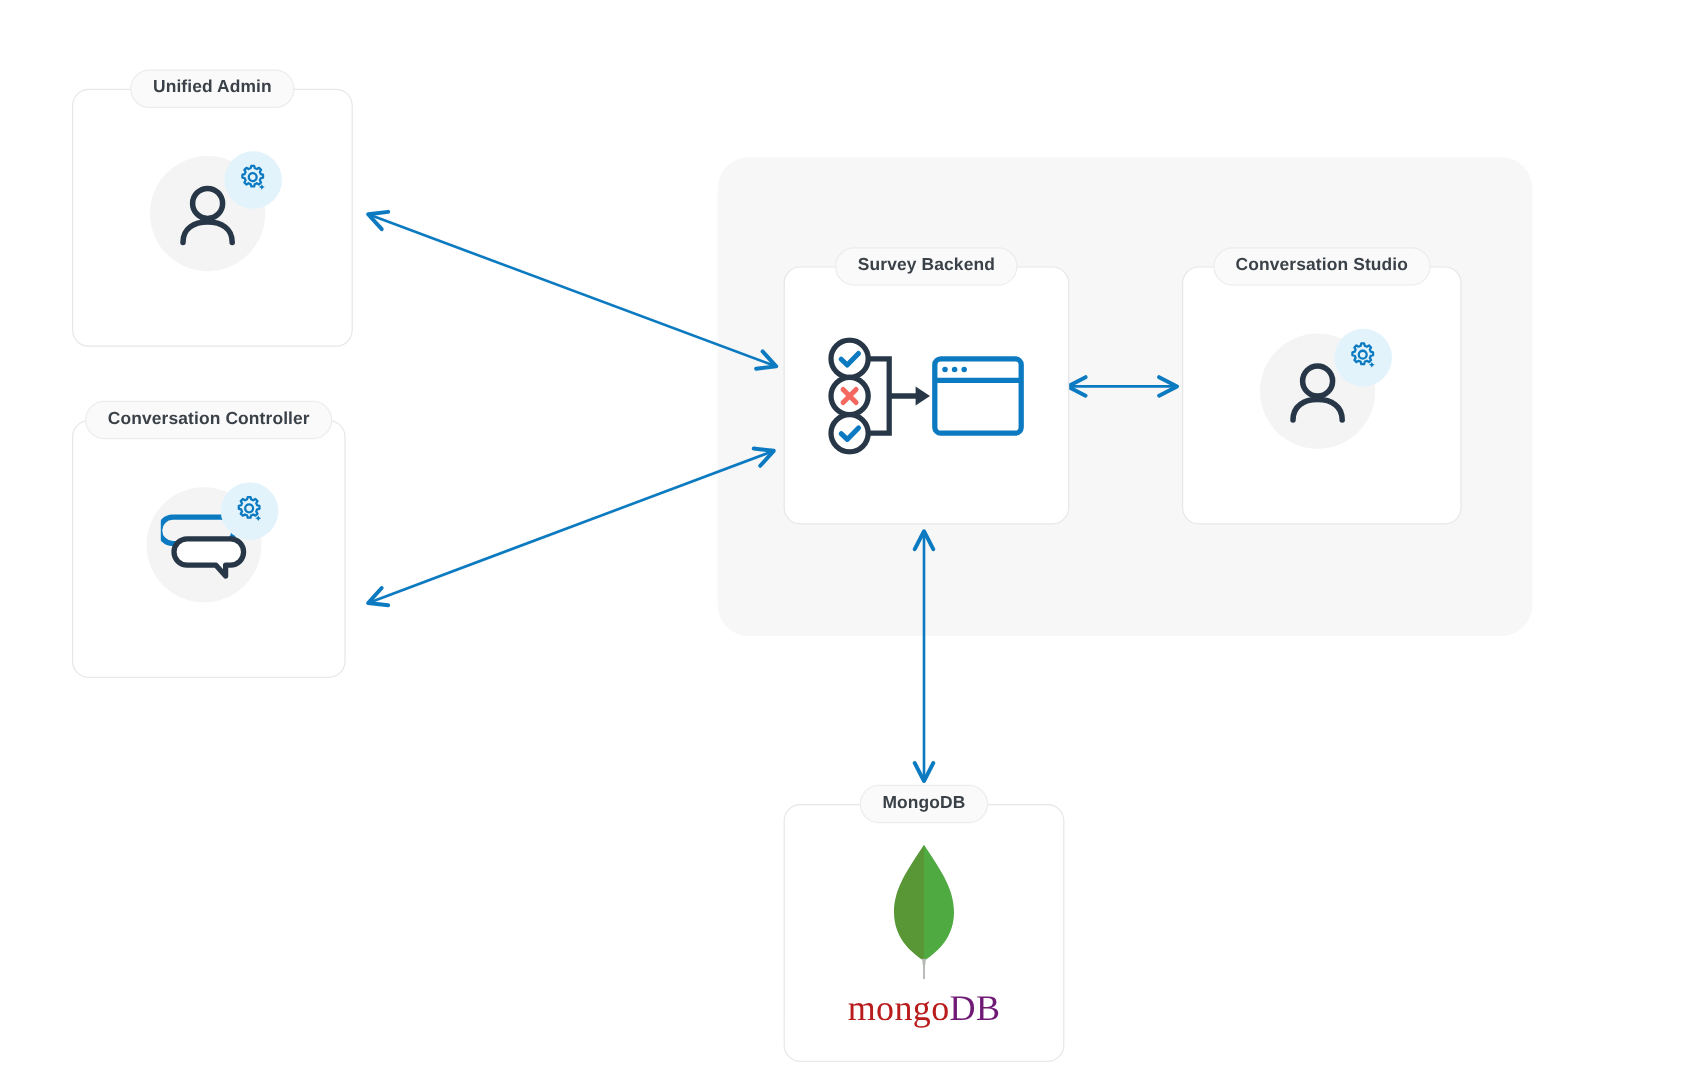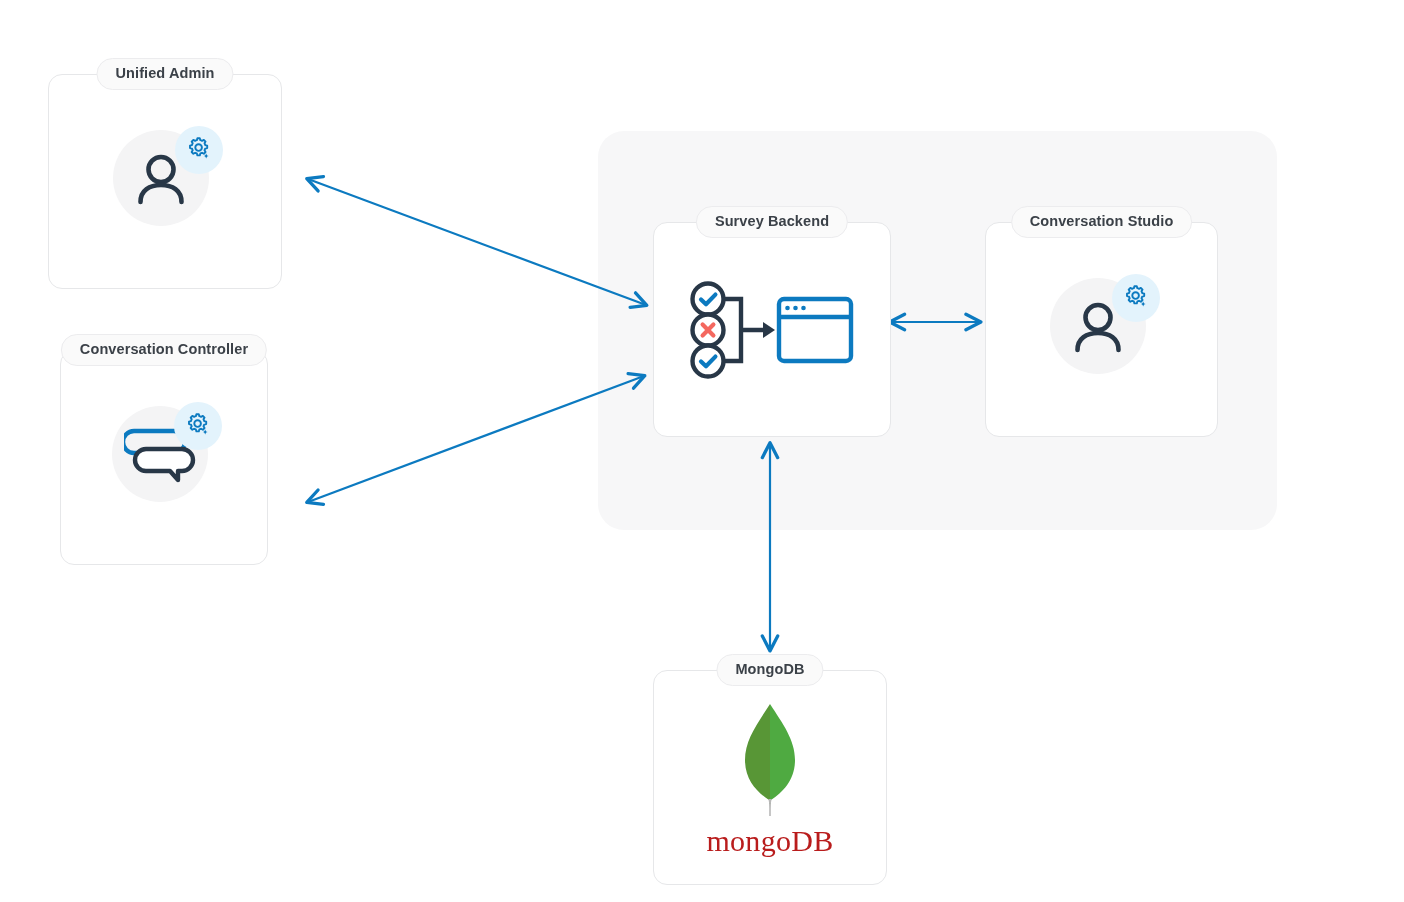--- a/index.html
+++ b/index.html
@@ -101,21 +101,21 @@
     align-items: center;
   }
   .mongo-word {
     margin-top: 10px;
     font-family: "Liberation Serif", serif;
     font-size: 30px;
     letter-spacing: 0.3px;
     line-height: 1;
   }
   .mongo-word .m-dark { color: #b91c1c; }
-  .mongo-word .m-light { color: #b91c1c; }
+  .mongo-word .m-light { color: #701a75; }
 
   
   #arrows {
     position: absolute;
     left: 0;
     top: 0;
     width: 1404px;
     height: 902px;
     pointer-events: none;
   }
@@ -139,21 +139,21 @@
 
     <line x1="308" y1="179" x2="646" y2="305" stroke="#0c7ac0" stroke-width="2.2" marker-start="url(#ah2)" marker-end="url(#ah)"></line>
 
     <line x1="308" y1="502" x2="644" y2="376" stroke="#0c7ac0" stroke-width="2.2" marker-start="url(#ah2)" marker-end="url(#ah)"></line>
 
     <line x1="891" y1="322" x2="980" y2="322" stroke="#0c7ac0" stroke-width="2.2" marker-start="url(#ah2)" marker-end="url(#ah)"></line>
 
     <line x1="770" y1="444" x2="770" y2="650" stroke="#0c7ac0" stroke-width="2.2" marker-start="url(#ah2)" marker-end="url(#ah)"></line>
   </svg>
 
-  <div class="node" style="left:48px; top:74px; width:234px; height:215px;">
+  <div class="node" style="left:60px; top:74px; width:234px; height:215px;">
     <div class="node-label">Unified Admin</div>
     <div class="node-body">
       <div class="glyph-wrap">
         <div class="glyph-disc"></div>
         <div class="glyph-main">
           <svg width="62" height="62" viewBox="0 0 62 62">
             <circle cx="31" cy="22.5" r="12.5" fill="none" stroke="#283747" stroke-width="4.6"></circle>
             <path d="M10.5,55 C10.5,43.2 19.7,38 31,38 C42.3,38 51.5,43.2 51.5,55" fill="none" stroke="#283747" stroke-width="4.6" stroke-linecap="round"></path>
           </svg>
         </div>
@@ -167,21 +167,21 @@
                      l-1.05,-1.8 l1.7,-1.7 l1.8,1.05 a6.6,6.6 0 0 1 1.7,-0.7 z" fill="none" stroke="#0c7ac0" stroke-width="1.9" stroke-linejoin="round"></path>
             <circle cx="13.6" cy="11.6" r="3.3" fill="none" stroke="#0c7ac0" stroke-width="1.9"></circle>
             <path d="M21.2,17.4 c0.55,1.65 0.9,2.0 2.5,2.5 c-1.6,0.5 -1.95,0.85 -2.5,2.5
                      c-0.55,-1.65 -0.9,-2.0 -2.5,-2.5 c1.6,-0.5 1.95,-0.85 2.5,-2.5 z" fill="#0c7ac0"></path>
           </svg>
         </div>
       </div>
     </div>
   </div>
 
-  <div class="node" style="left:60px; top:350px; width:208px; height:215px;">
+  <div class="node" style="left:60px; top:350px; width:228px; height:215px;">
     <div class="node-label">Conversation Controller</div>
     <div class="node-body">
       <div class="glyph-wrap">
         <div class="glyph-disc"></div>
         <div class="glyph-main">
           <svg width="72" height="62" viewBox="0 0 72 62">
             <path d="M10,8 h40 a11,11 0 0 1 0,22 h-27 l-8,9 v-9 h-5 a11,11 0 0 1 0,-22 z" fill="none" stroke="#0c7ac0" stroke-width="4.4" stroke-linejoin="round"></path>
             <path d="M22,26 h36 a11,11 0 0 1 0,22 h-4 v9 l-8,-9 h-24 a11,11 0 0 1 0,-22 z" fill="#ffffff" stroke="#283747" stroke-width="4.4" stroke-linejoin="round"></path>
           </svg>
         </div>

